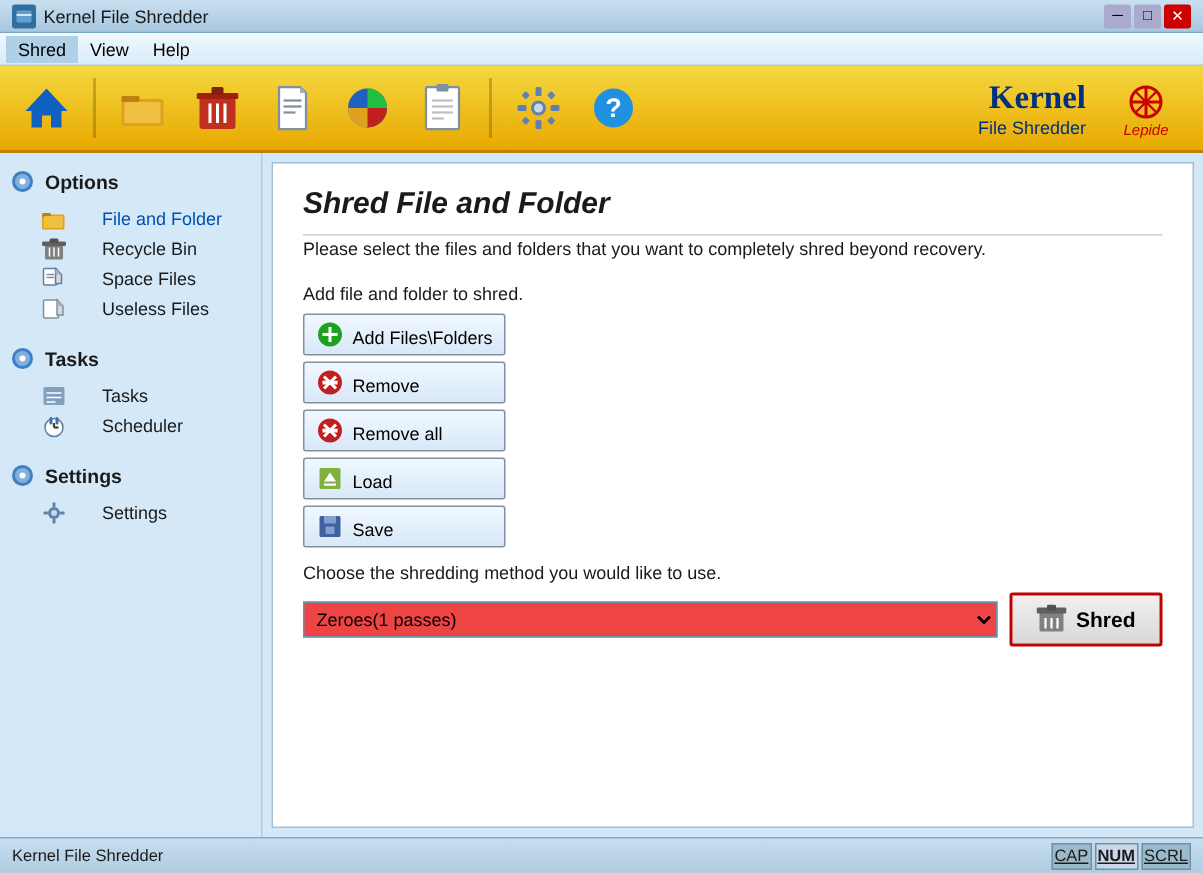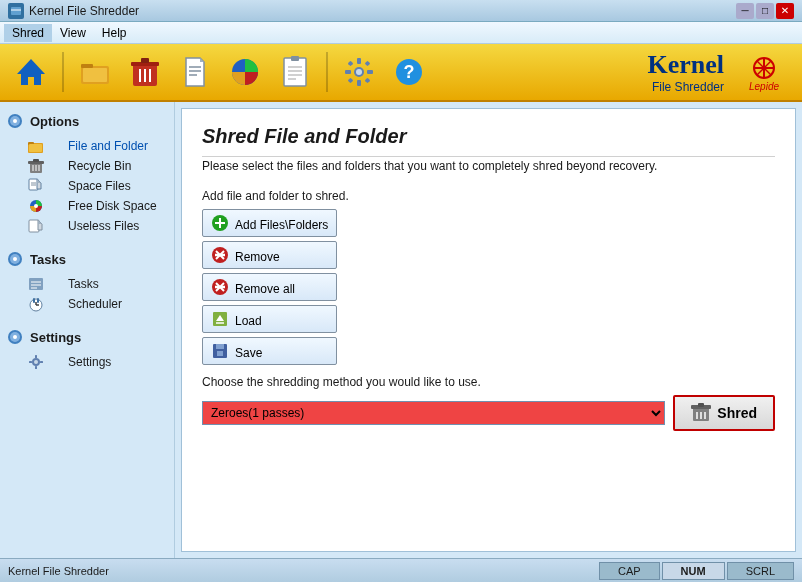--- a/index.html
+++ b/index.html
@@ -52,21 +52,21 @@
       position: relative;
     }
     .toolbar-separator { width: 2px; height: 40px; background: rgba(0,0,0,0.2); margin: 0 4px; }
     .toolbar-brand {
       margin-left: auto;
       display: flex;
       align-items: center;
       gap: 10px;
     }
     .brand-text { text-align: right; }
-    .brand-kernel { font-size: 26px; font-weight: bold; color: #003080; font-family: Georgia, serif; }
+    .brand-kernel { font-size: 22px; font-weight: bold; color: #003080; font-family: Georgia, serif; }
     .brand-subtitle { font-size: 12px; color: #003080; }
     .brand-logo { width: 60px; height: 46px; display: flex; align-items: center; justify-content: center; }
 
     
     .main-layout {
       display: flex;
       height: calc(582px - 22px - 22px - 58px - 24px);
       background: #d4e8f7;
     }
 
@@ -176,24 +176,25 @@
       align-items: center;
       padding: 0 8px;
       font-size: 11px;
       color: #1a1a1a;
       justify-content: space-between;
     }
     .statusbar-indicators { display: flex; gap: 2px; }
     .statusbar-ind {
       background: #9abacc;
       border: 1px solid #7090a8;
-      padding: 0 18px;
+      padding: 0 1px;
       height: 18px;
       display: flex; align-items: center;
       font-size: 11px;
+      text-decoration: underline;
     }
     .statusbar-ind.active { background: #c8d8e8; font-weight: bold; }
 
     
     svg { display: block; }
 
     
     .hscroll-area {
       display: flex;
       align-items: center;
@@ -374,30 +375,20 @@
       </div>
       <div class="sidebar-item">
         <svg class="sidebar-item-icon" width="16" height="16" viewBox="0 0 16 16">
           <rect x="1" y="1" width="9" height="11" rx="1" fill="white" stroke="#6080a0" stroke-width="1"></rect>
           <polygon points="9,1 13,5 13,11 9,11" fill="#d0d8e0" stroke="#6080a0" stroke-width="1"></polygon>
           <polygon points="9,1 13,5 9,5" fill="#a0b0c0"></polygon>
           <line x1="3" y1="5" x2="8" y2="5" stroke="#8090a0" stroke-width="1"></line>
           <line x1="3" y1="7" x2="8" y2="7" stroke="#8090a0" stroke-width="1"></line>
         </svg>
         <span>Space Files</span>
-      </div>
-      <div class="sidebar-item">
-        <svg class="sidebar-item-icon" width="16" height="16" viewBox="0 0 16 16">
-          <circle cx="8" cy="8" r="6" fill="#2060c0"></circle>
-          <path d="M8,8 L8,2 A6,6 0 0,1 14,8 Z" fill="#20c040"></path>
-          <path d="M8,8 L14,8 A6,6 0 0,1 8,14 Z" fill="#c02020"></path>
-          <path d="M8,8 L8,14 A6,6 0 0,1 2,8 Z" fill="#e0a020"></path>
-          <circle cx="8" cy="8" r="2" fill="white"></circle>
-        </svg>
-        <span>Free Disk Space</span>
       </div>
       <div class="sidebar-item">
         <svg class="sidebar-item-icon" width="16" height="16" viewBox="0 0 16 16">
           <rect x="1" y="2" width="10" height="12" rx="1" fill="white" stroke="#8090a0" stroke-width="1"></rect>
           <polygon points="10,2 14,6 14,12 10,12" fill="#d0d8e0" stroke="#8090a0" stroke-width="1"></polygon>
           <polygon points="10,2 14,6 10,6" fill="#a0b0c0"></polygon>
         </svg>
         <span>Useless Files</span>
       </div>
     </div>

